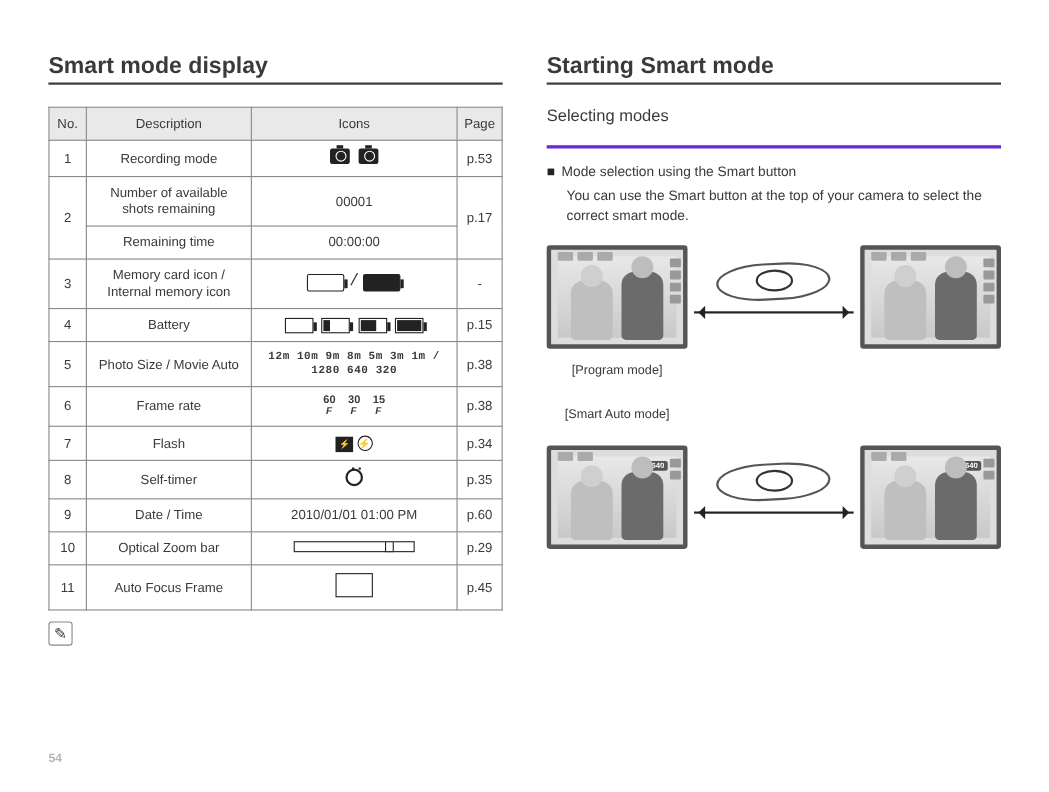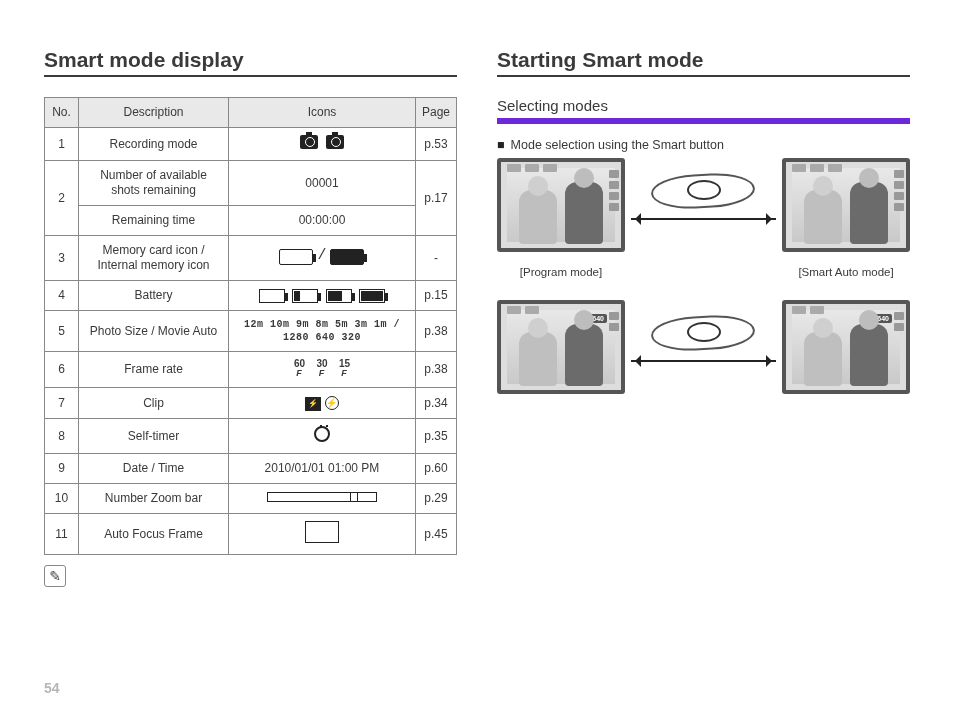--- a/index.html
+++ b/index.html
@@ -64,22 +64,22 @@
   .af-box{display:inline-block;width:34px;height:22px;border:1px solid #222;}
   .cam-ic{display:inline-block;width:18px;height:14px;background:#222;border-radius:2px;position:relative;margin:0 2px;}
   .cam-ic::before{content:"";position:absolute;top:2px;left:5px;width:8px;height:8px;border:1.5px solid #fff;border-radius:50%;}
   .cam-ic::after{content:"";position:absolute;top:-3px;left:6px;width:6px;height:3px;background:#222;}
   .note-row{display:flex;gap:8px;margin-top:10px;font-size:12px;align-items:flex-start;}
   .note-ic{width:22px;height:22px;border:1px solid #888;border-radius:3px;display:flex;align-items:center;justify-content:center;font-size:14px;}
   
   h3.sub {
     font-size: 15px;
     font-weight: normal;
-    border-bottom: 6px solid #6d28d9;
-    padding-bottom: 4px;
+    border-bottom: 3px solid #6d28d9;
+    padding-bottom: 18px;
     margin-bottom: 14px;
   }
   .bullet-row{display:flex;gap:6px;font-size:12.5px;margin-bottom:6px;}
   .sq{color:#222;}
   .indent{font-size:12.5px;margin-left:18px;line-height:1.45;margin-bottom:18px;}
   .mode-row{display:flex;align-items:center;justify-content:space-between;margin-bottom:8px;}
   .screen{width:128px;height:94px;border:4px solid #555;border-radius:3px;background:#ddd;position:relative;overflow:hidden;}
   .screen .photo{position:absolute;inset:6px;background:linear-gradient(#e8e8e8,#c9c9c9);}
   .screen .person{position:absolute;bottom:4px;width:38px;height:54px;background:#bfbfbf;border-radius:12px 12px 4px 4px;}
   .screen .p1{left:18px;}
@@ -92,23 +92,23 @@
   .screen .top span{width:14px;height:100%;background:#aaa;border-radius:1px;}
   .screen .res{position:absolute;top:10px;right:14px;font:bold 7px Arial;color:#fff;background:#555;padding:1px 3px;border-radius:2px;}
   .switch{flex:1;margin:0 6px;position:relative;height:70px;}
   .switch .oval{position:absolute;top:4px;left:14%;right:14%;height:34px;border:2px solid #555;border-radius:50%/60%;transform:rotate(-3deg);}
   .switch .ring{position:absolute;top:10px;left:50%;transform:translateX(-50%);width:34px;height:20px;border:2px solid #333;border-radius:50%;}
   .switch .arrow{position:absolute;top:48px;left:0;right:0;height:2px;background:#222;}
   .switch .arrow::before,.switch .arrow::after{content:"";position:absolute;top:-5px;border:6px solid transparent;}
   .switch .arrow::before{left:-2px;border-right-color:#222;}
   .switch .arrow::after{right:-2px;border-left-color:#222;}
   .caption{text-align:center;font-size:11.5px;margin-top:6px;margin-bottom:22px;}
-  .caption-row{display:flex;justify-content:space-between;}
+  .caption-row{display:flex;justify-content:space-between;flex-direction:column;}
   .caption-row .caption{width:128px;}
-  .pagenum{position:absolute;left:44px;bottom:24px;color:#b6b6b6;font-size:14px;font-weight:bold;}
+  .pagenum{position:absolute;left:44px;bottom:24px;color:#b6b6b6;font-size:11px;font-weight:bold;}
 </style>
 </head>
 <body>
 
 <div class="columns">
 
   <div class="col">
     <h2 class="section">Smart mode display</h2>
 
     <table class="desc">
@@ -178,42 +178,42 @@
           <td>
             <span class="fr"><span>60</span><sub>F</sub></span>
             <span class="fr"><span>30</span><sub>F</sub></span>
             <span class="fr"><span>15</span><sub>F</sub></span>
           </td>
           <td>p.38</td>
         </tr>
 
         <tr>
           <td>7</td>
-          <td>Clip</td>
+          <td>Flash</td>
           <td><span class="flashbox">⚡</span> <span style="display:inline-block;width:14px;height:14px;border:1.5px solid #222;border-radius:50%;font-size:9px;line-height:12px;">⚡</span></td>
           <td>p.34</td>
         </tr>
 
         <tr>
           <td>8</td>
           <td>Self-timer</td>
           <td><span class="timer-ic"></span></td>
           <td>p.35</td>
         </tr>
 
         <tr>
           <td>9</td>
           <td>Date / Time</td>
           <td>2010/01/01  01:00 PM</td>
           <td>p.60</td>
         </tr>
 
         <tr>
           <td>10</td>
-          <td>Number Zoom bar</td>
+          <td>Optical Zoom bar</td>
           <td><span class="zoom-bar"></span></td>
           <td>p.29</td>
         </tr>
 
         <tr>
           <td>11</td>
           <td>Auto Focus Frame</td>
           <td><span class="af-box"></span></td>
           <td>p.45</td>
         </tr>
@@ -226,20 +226,21 @@
   </div>
 
   <div class="col">
     <h2 class="section">Starting Smart mode</h2>
     <h3 class="sub">Selecting modes</h3>
 
     <div class="bullet-row">
       <span class="sq">■</span>
       <span>Mode selection using the Smart button</span>
     </div>
+    <p class="indent">You can use the Smart button at the top of your camera to select the correct smart mode.</p>
 
     <div class="mode-row">
       <div class="screen">
         <div class="photo"></div>
         <div class="top">
             <span></span>
             <span></span>
             <span></span>
           </div>
         <div class="person p1">

